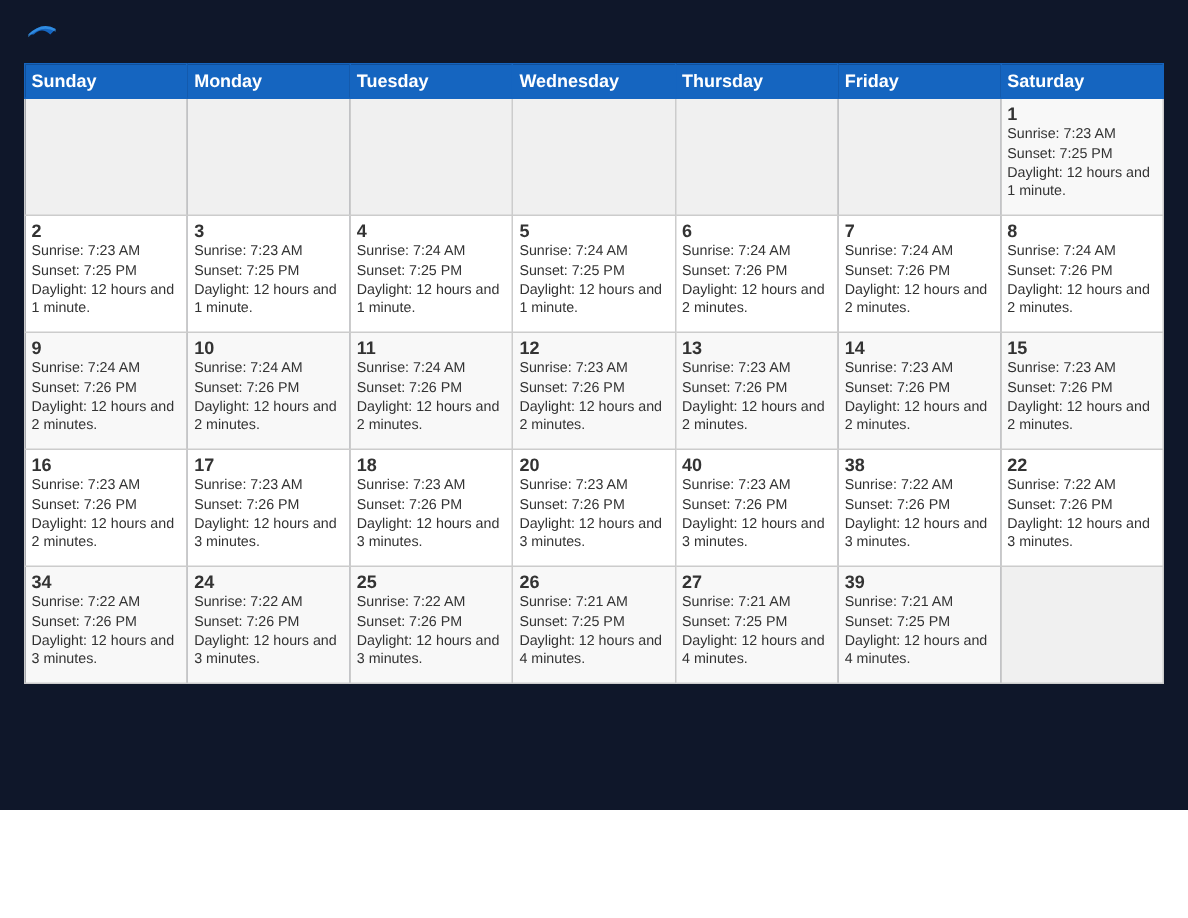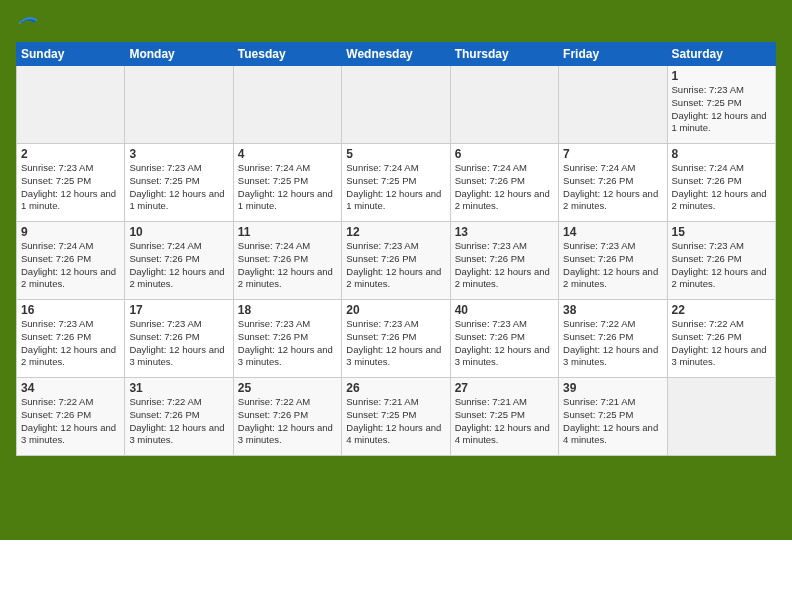--- a/index.html
+++ b/index.html
@@ -6,21 +6,21 @@
     body {
       font-family: Arial, sans-serif;
       background: #fff;
       width: 792px;
       height: 612px;
       overflow: hidden;
     }
     .page {
       width: 792px;
       height: 540px;
-      background: #4d7c0f;
+      background: #0f172a;
       padding: 12px 16px 10px 16px;
     }
     .header {
       display: flex;
       justify-content: space-between;
       align-items: flex-start;
       margin-bottom: 8px;
     }
     .logo {
       display: flex;
@@ -281,21 +281,21 @@
           </td>
         </tr>
         <tr>
           <td>
             <span class="day-num">34</span>
             <div class="day-info" style="white-space: pre-line;">Sunrise: 7:22 AM
 Sunset: 7:26 PM
 Daylight: 12 hours and 3 minutes.</div>
           </td>
           <td>
-            <span class="day-num">31</span>
+            <span class="day-num">24</span>
             <div class="day-info" style="white-space: pre-line;">Sunrise: 7:22 AM
 Sunset: 7:26 PM
 Daylight: 12 hours and 3 minutes.</div>
           </td>
           <td>
             <span class="day-num">25</span>
             <div class="day-info" style="white-space: pre-line;">Sunrise: 7:22 AM
 Sunset: 7:26 PM
 Daylight: 12 hours and 3 minutes.</div>
           </td>

